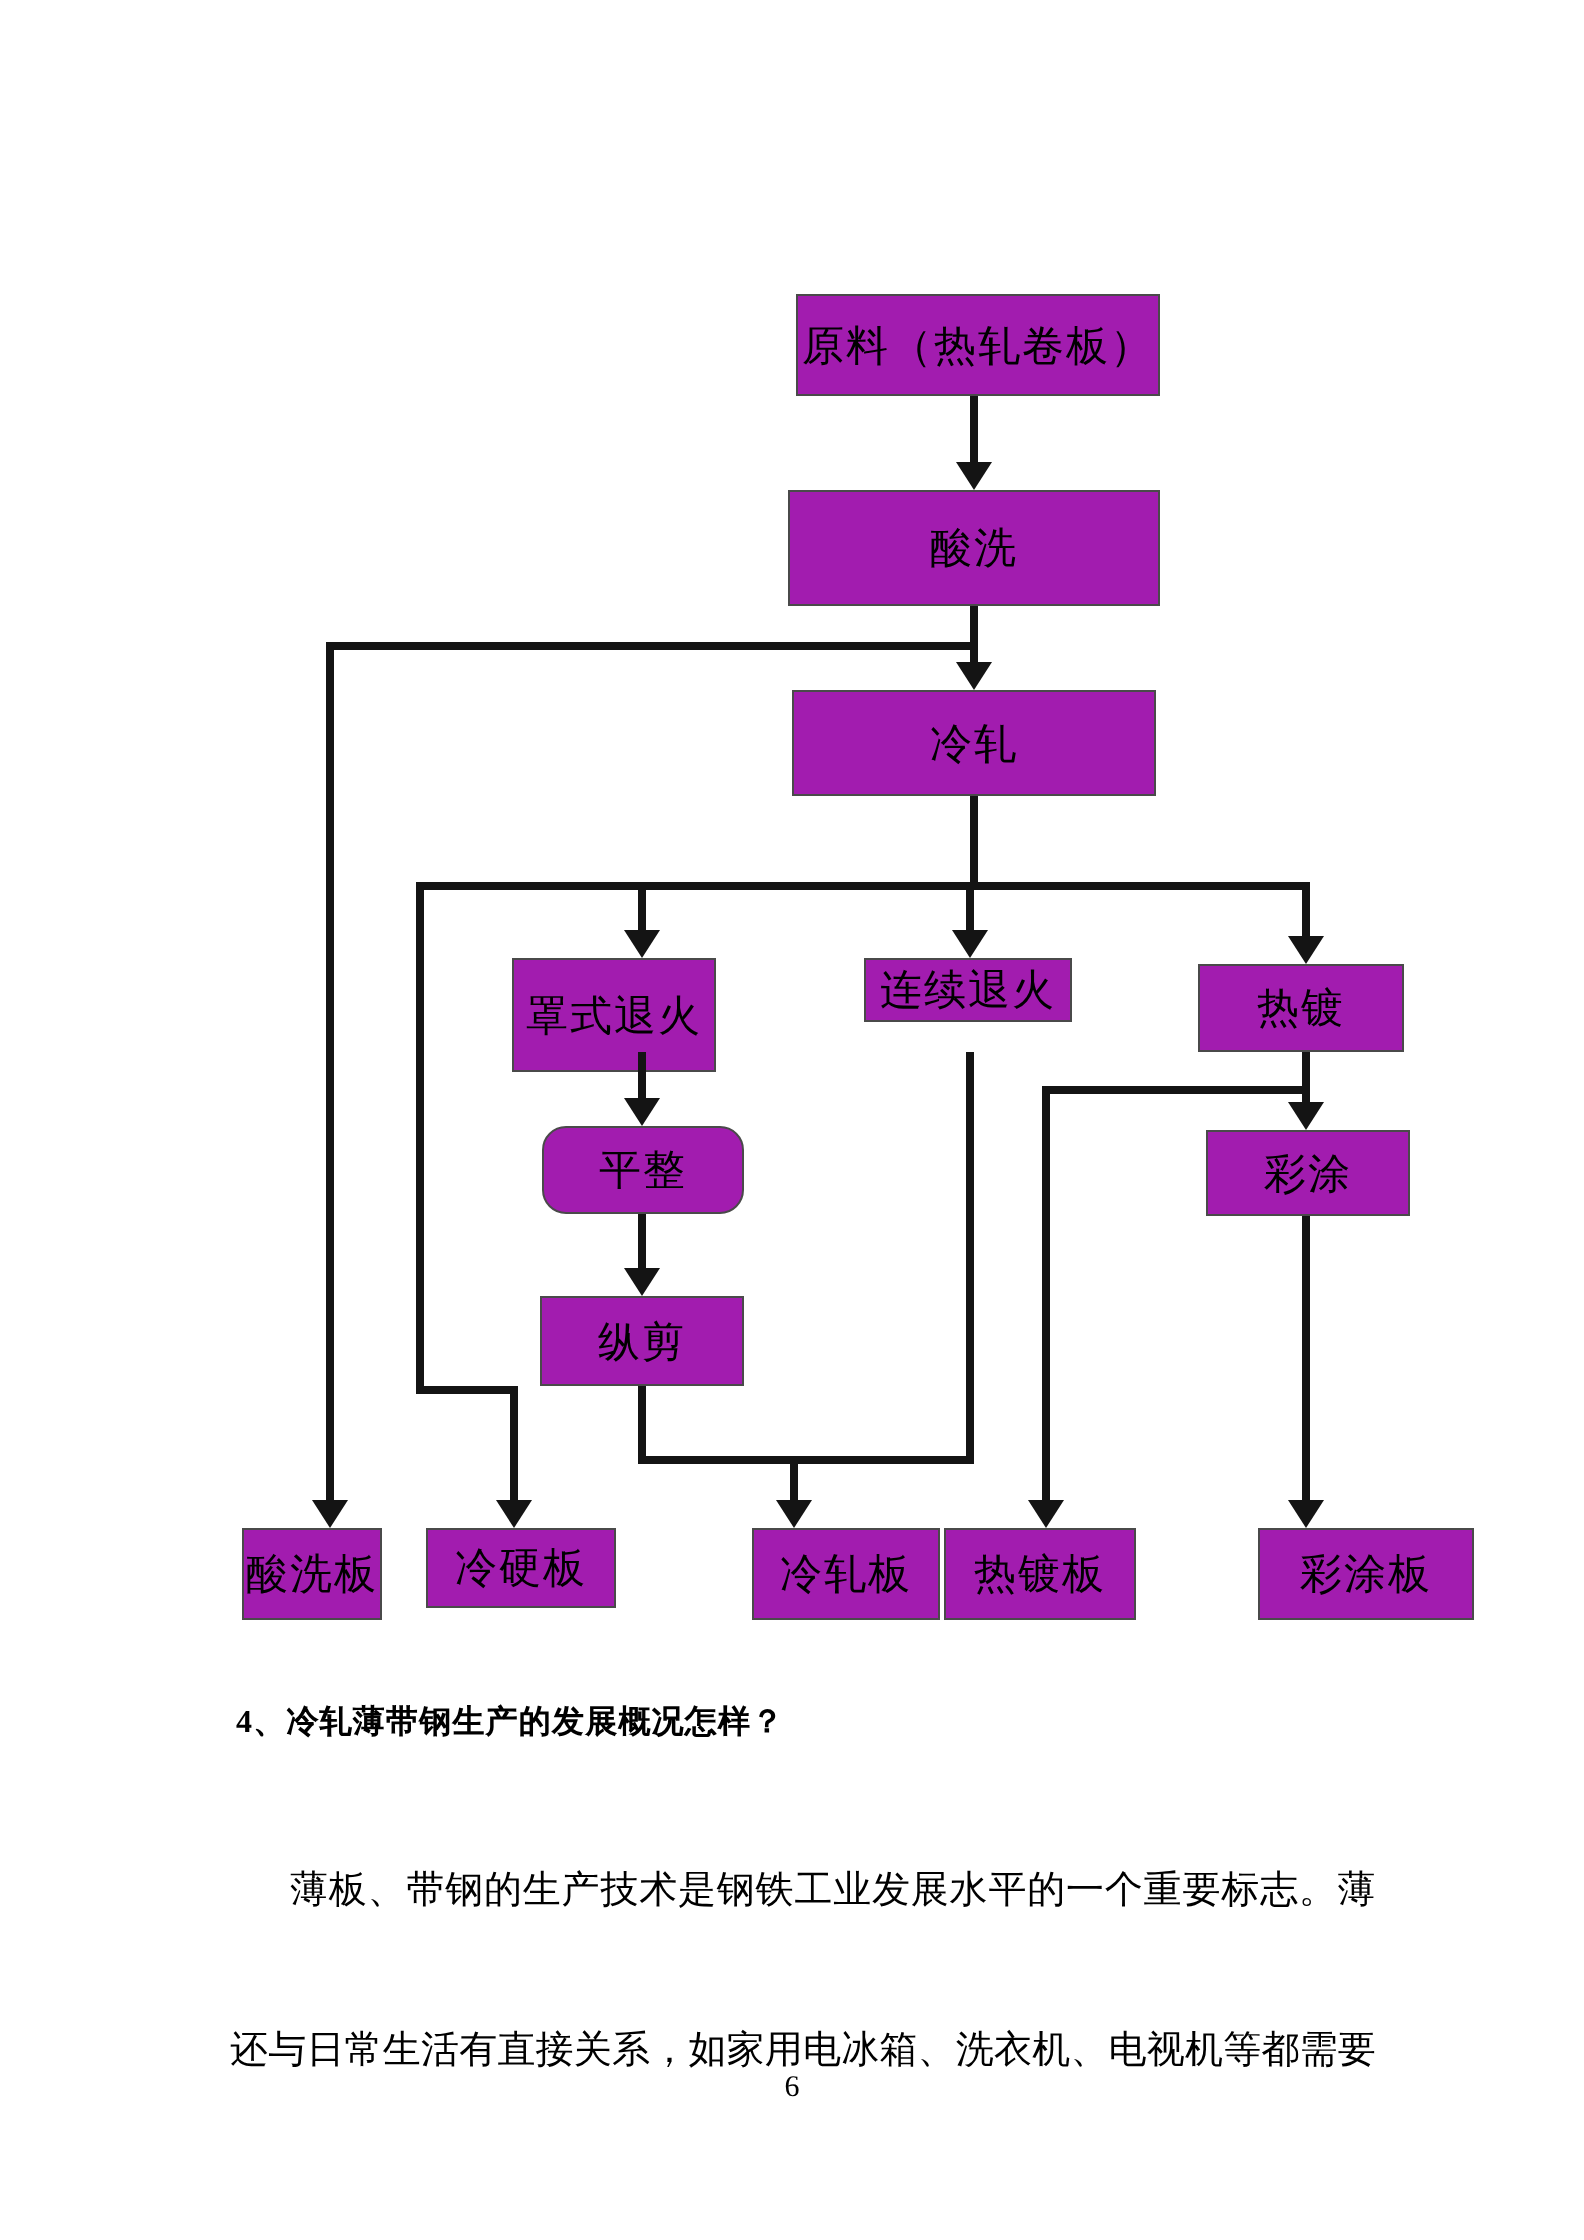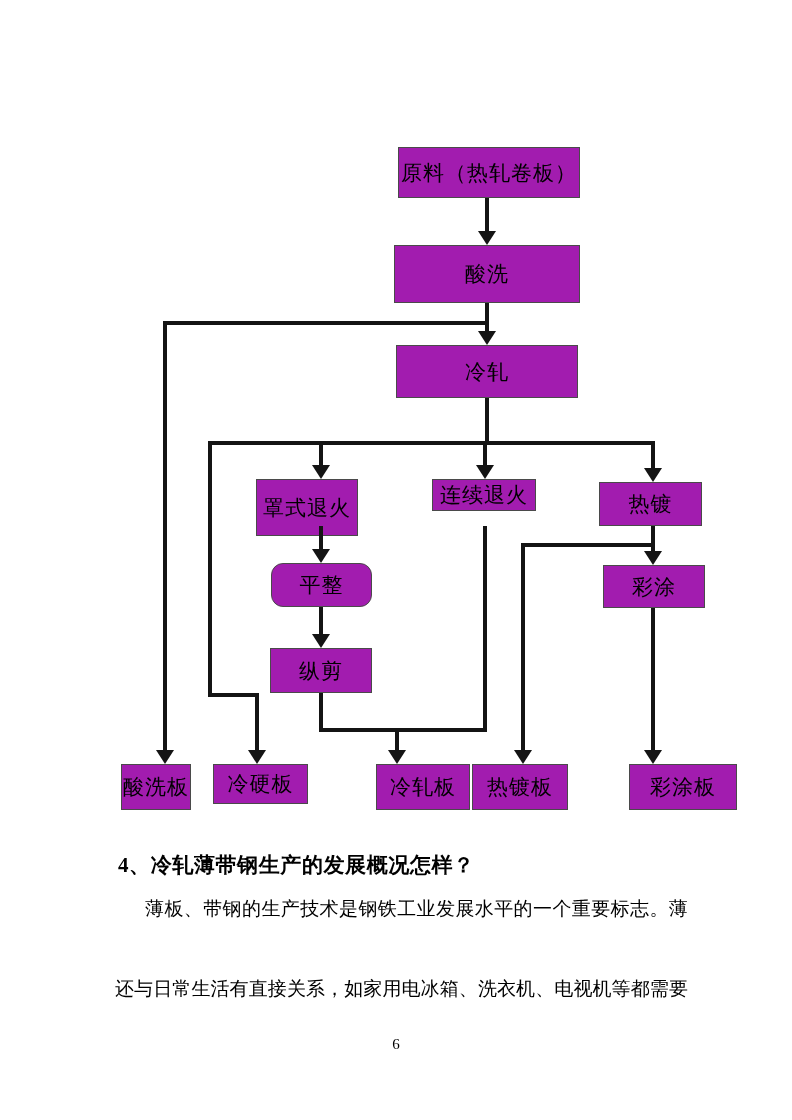--- a/index.html
+++ b/index.html
@@ -14,22 +14,22 @@
     font-weight:400; color:#000; font-size:21px; letter-spacing:1px;
     white-space:nowrap;
   }
   .seg { position:absolute; background:#141414; }
   .ah {
     position:absolute; width:0; height:0;
     border-left:9px solid transparent; border-right:9px solid transparent;
     border-top:14px solid #141414;
   }
   .txt { position:absolute; color:#000; white-space:nowrap; }
-  .heading { font-weight:700; font-size:21px; letter-spacing:0.6px; }
-  .bodyline { font-size:19px; }
+  .heading { font-weight:700; font-size:16px; letter-spacing:0.6px; }
+  .bodyline { font-size:19px;margin-top:36px; }
   .pagenum { left:0; width:792px; text-align:center; font-size:15px; }
 </style>
 </head>
 <body>
 
 <div class="page">
 
   <div>
 
     <div class="box" style="left:398px; top:147px; width:182px; height:51px;">原料（热轧卷板）</div>

